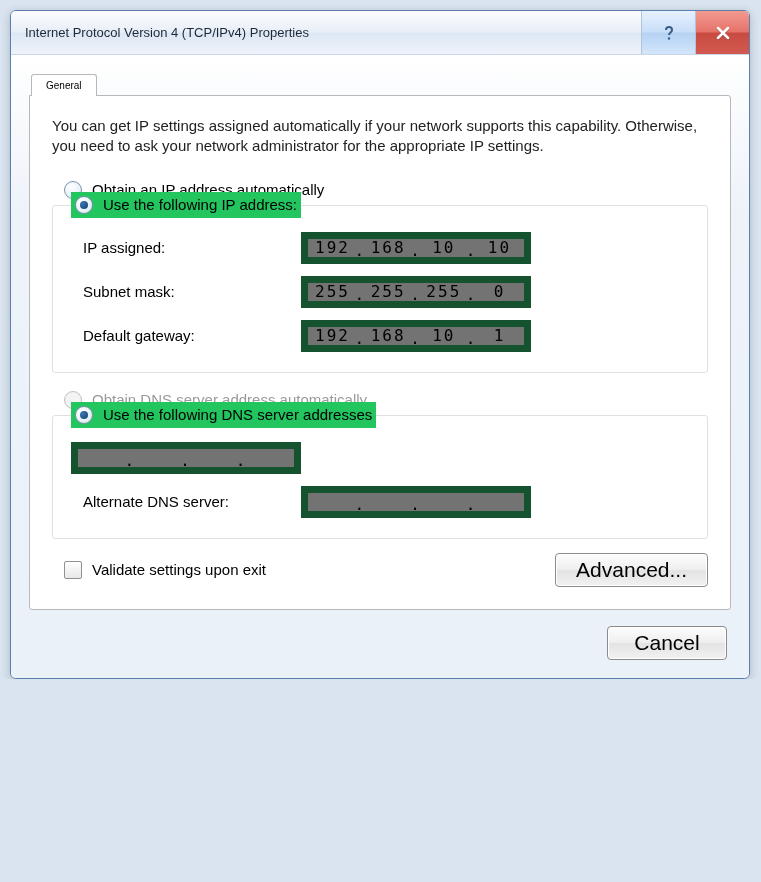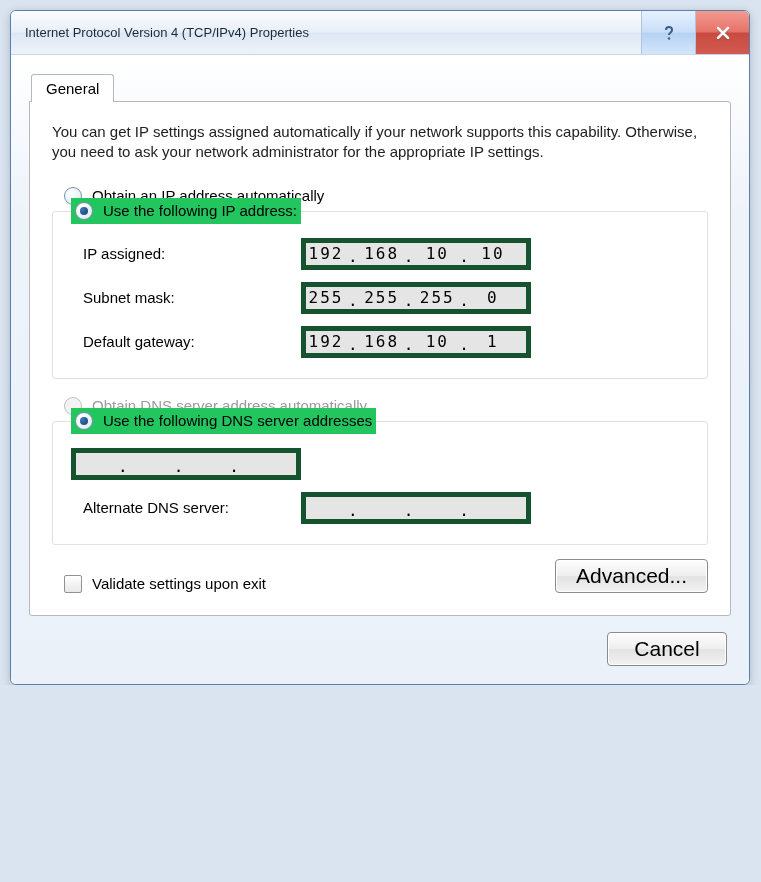--- a/index.html
+++ b/index.html
@@ -53,21 +53,21 @@
     .tab-wrap { position: relative; }
     .tab-label {
       position: relative;
       z-index: 2;
       display: inline-block;
       background: #fff;
       border: 1px solid #b8b8b8;
       border-bottom: none;
       border-radius: 3px 3px 0 0;
       padding: 5px 14px;
-      font-size: 15px;
+      font-size: 10px;
       margin-left: 2px;
       top: 1px;
     }
     .panel {
       position: relative;
       z-index: 1;
       background: #fff;
       border: 1px solid #b8b8b8;
       border-radius: 0 3px 3px 3px;
       padding: 20px 22px 22px 22px;
@@ -117,34 +117,34 @@
     }
     .field-row {
       display:flex;
       align-items:center;
       padding: 6px 0;
     }
     .field-label { width: 230px; padding-left:12px; }
     .ip-input {
       display:flex;
       align-items:center;
-      justify-content:flex-start;
-      border:5px solid #14532d;
+      justify-content:center;
+      border:7px solid #14532d;
       height:32px;
       width:230px;
-      background:#e5e5e5;
+      background:#737373;
       font-family: Consolas, monospace;
       font-size:16px;
       letter-spacing: 2px;
     }
     .ip-input span.dot { padding: 0 2px; position: relative; top: 3px; }
     .ip-input .oct { width:40px; text-align:center; }
     .bottom-row {
       display:flex;
-      align-items:flex-end;
+      align-items:center;
       justify-content:space-between;
       margin-top:14px;
     }
     .checkbox-row { display:flex; align-items:center; gap:10px; padding-left:12px;}
     .checkbox {
       width:18px; height:18px; border:1px solid #919191;
       background: linear-gradient(to bottom,#fff,#e8e8e8);
       border-radius:2px;
     }
     .btn {

